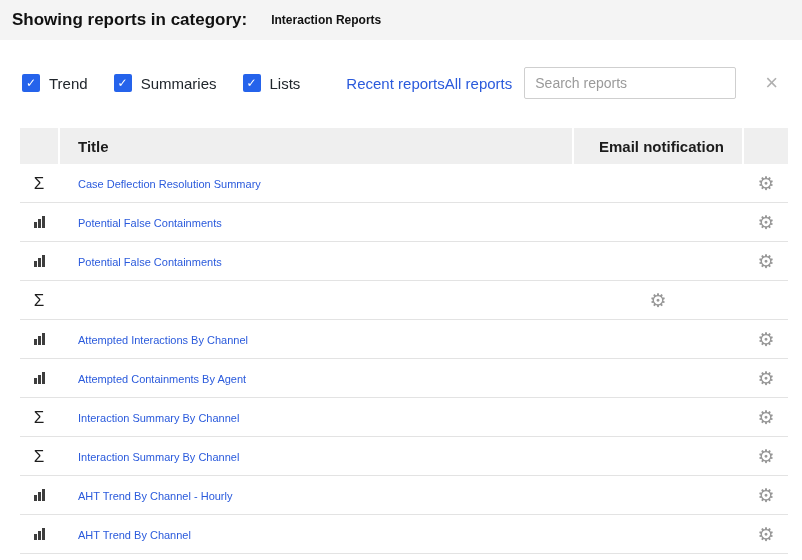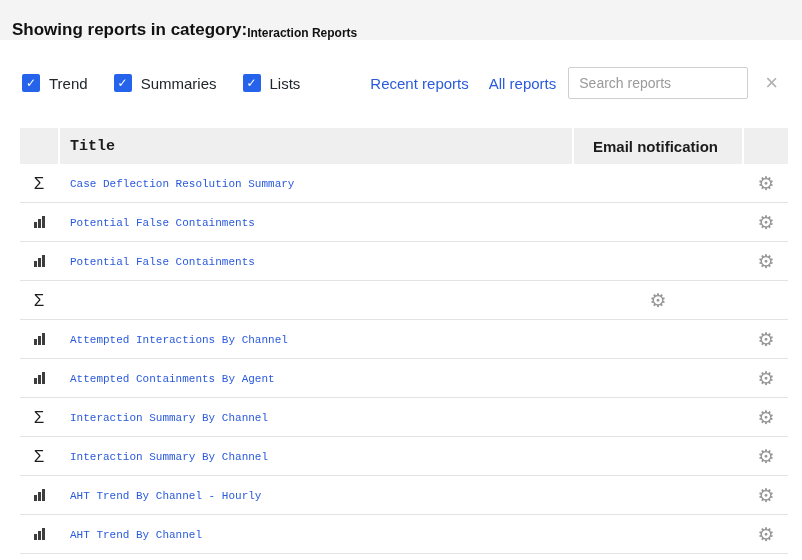--- a/index.html
+++ b/index.html
@@ -7,43 +7,43 @@
   body {
     width: 802px; height: 560px; overflow: hidden;
     font-family: "Liberation Sans", "DejaVu Sans", sans-serif;
     color: #1c1c1c;
   }
   .page { width: 802px; height: 560px; overflow: hidden; background: #fff; }
 
   
   .topbar {
     height: 40px; background: #f4f4f4;
-    display: flex; align-items: flex-end; padding: 0 12px;
+    display: flex; align-items: center; padding: 0 12px; gap: 24px;
   }
   .topbar .prefix { font-size: 17px; font-weight: 700; color: #111; }
   .topbar .category { font-size: 12px; font-weight: 700; color: #111; margin-left: 0; }
 
   
   .filter-row {
     display: flex; align-items: center;
     margin: 26px 18px 0 22px; height: 34px;
   }
   .chk { display: inline-flex; align-items: center; cursor: pointer; margin-right: 26px; }
   .chk .box {
     width: 18px; height: 18px; border-radius: 2px;
     background: var(--accent, #2563eb);
     display: inline-flex; align-items: center; justify-content: center;
     color: #fff; font-size: 12px; font-weight: 700; line-height: 1;
   }
   .chk .chk-label { margin-left: 9px; font-size: 15px; color: #20262c; }
-  .links { display: flex; align-items: flex-start; gap: 20px; margin-left: 44px; }
+  .links { display: flex; align-items: flex-start; margin-left: 20px; }
   .link { color: var(--link, #2a5adc); font-size: 15px; text-decoration: none; cursor: pointer; }
   .search-wrap { margin-left: 12px; }
   .search-input {
-    width: 180px; height: 32px; border: 1px solid #cfcfcf; border-radius: 2px;
+    width: 212px; height: 32px; border: 1px solid #cfcfcf; border-radius: 2px;
     padding: 0 10px; font-size: 14px; color: #333; outline: none;
     font-family: "Liberation Sans", sans-serif;
   }
   .search-input::placeholder { color: #9a9a9a; }
   .close {
     margin-left: auto; margin-right: 6px;
     color: #b0b0b0; font-size: 22px; line-height: 1; cursor: pointer;
     font-weight: 400;
   }
 
@@ -51,22 +51,22 @@
   .table { margin: 28px 14px 0 20px; }
   .grid-row {
     display: grid;
     grid-template-columns: 38px 1fr 168px 44px;
     column-gap: 2px;
     align-items: center;
   }
   .thead { height: 36px; }
   .thead .cell { background: #efefef; height: 36px; display: flex; align-items: center; }
   .thead .th { font-size: 15px; font-weight: 700; color: #1c1c1c; }
-  .title-col { padding-left: 10px; font-family: Liberation Mono, monospace; }
-  .email-col { padding-left: 19px; }
+  .title-col { padding-left: 18px; }
+  .email-col { padding-left: 25px; }
   .icon-col { display: flex; align-items: center; justify-content: center; }
   .gear-col { display: flex; align-items: center; justify-content: center; }
 
   .trow { height: 39px; border-bottom: 1px solid #e3e3e3; }
   .title-link { color: var(--link, #2a5adc); font-size: 11px; text-decoration: none; cursor: pointer; }
 
   .sigma { font-size: 17px; color: #1d1d1d; line-height: 1; }
   .bars { display: inline-flex; align-items: flex-end; gap: 1px; height: 12px; }
   .bars i { width: 3px; background: #3d3d3d; display: block; }
   .bars i:nth-child(1) { height: 6px; }

